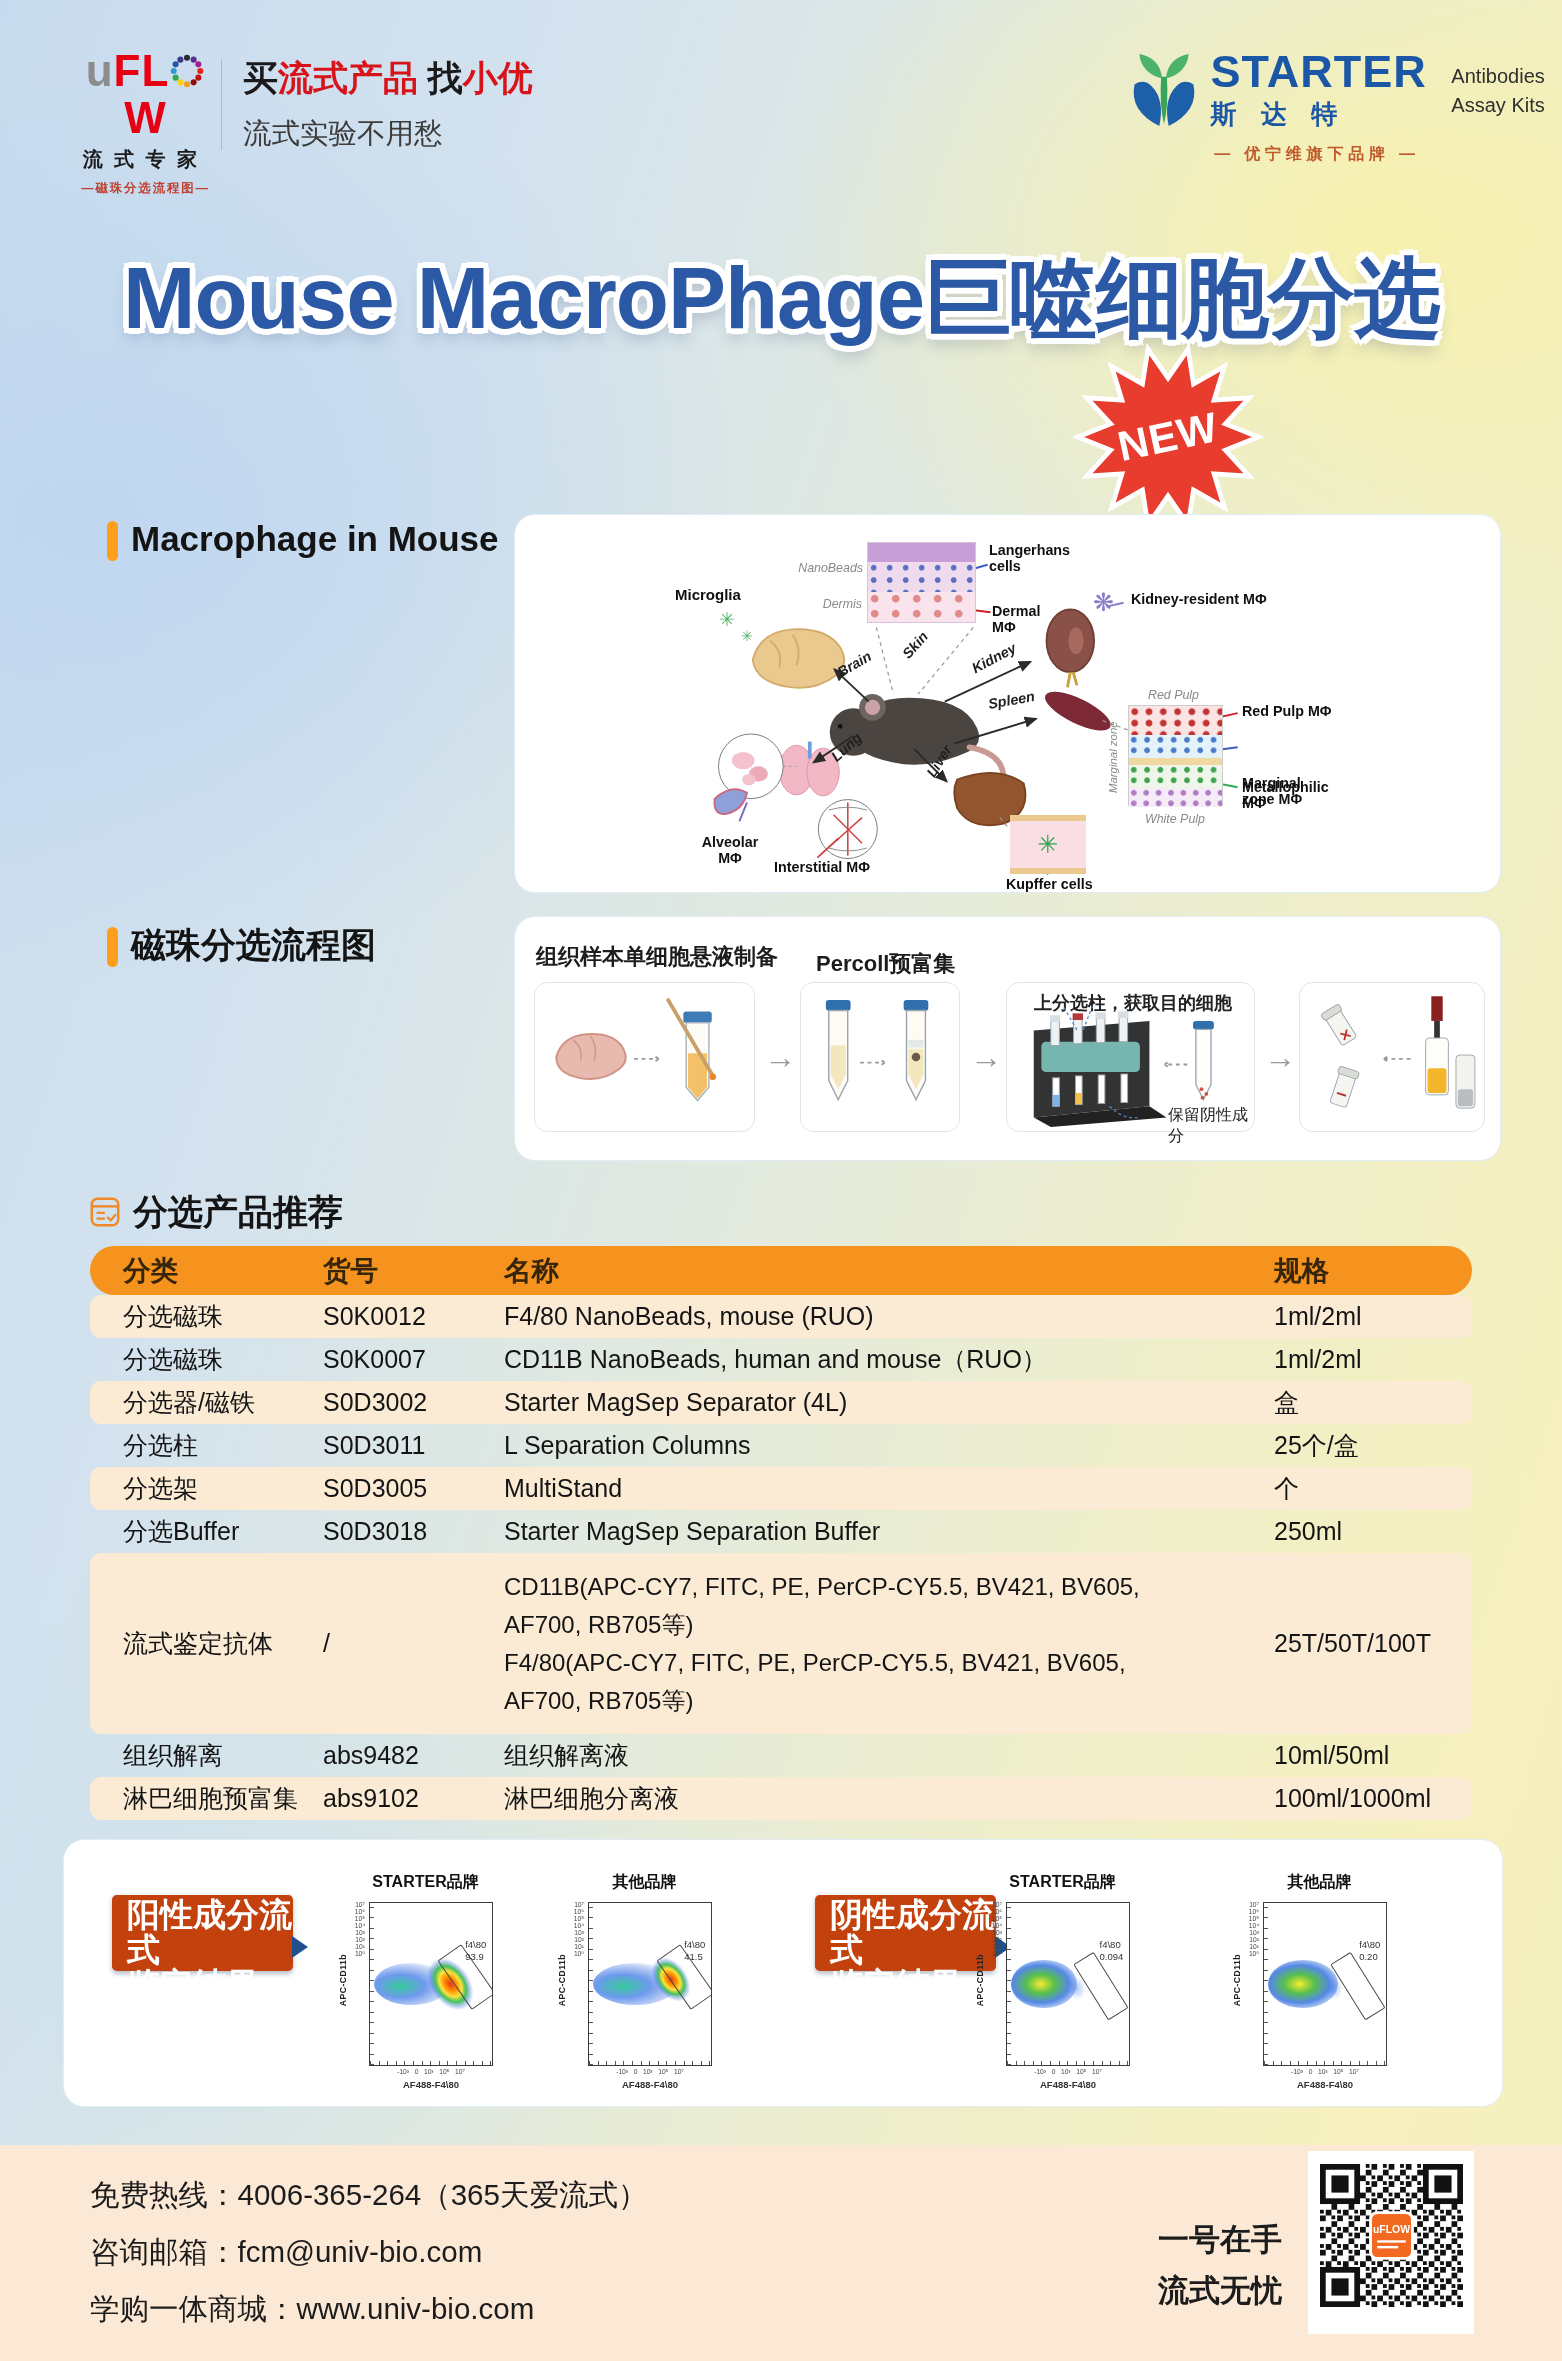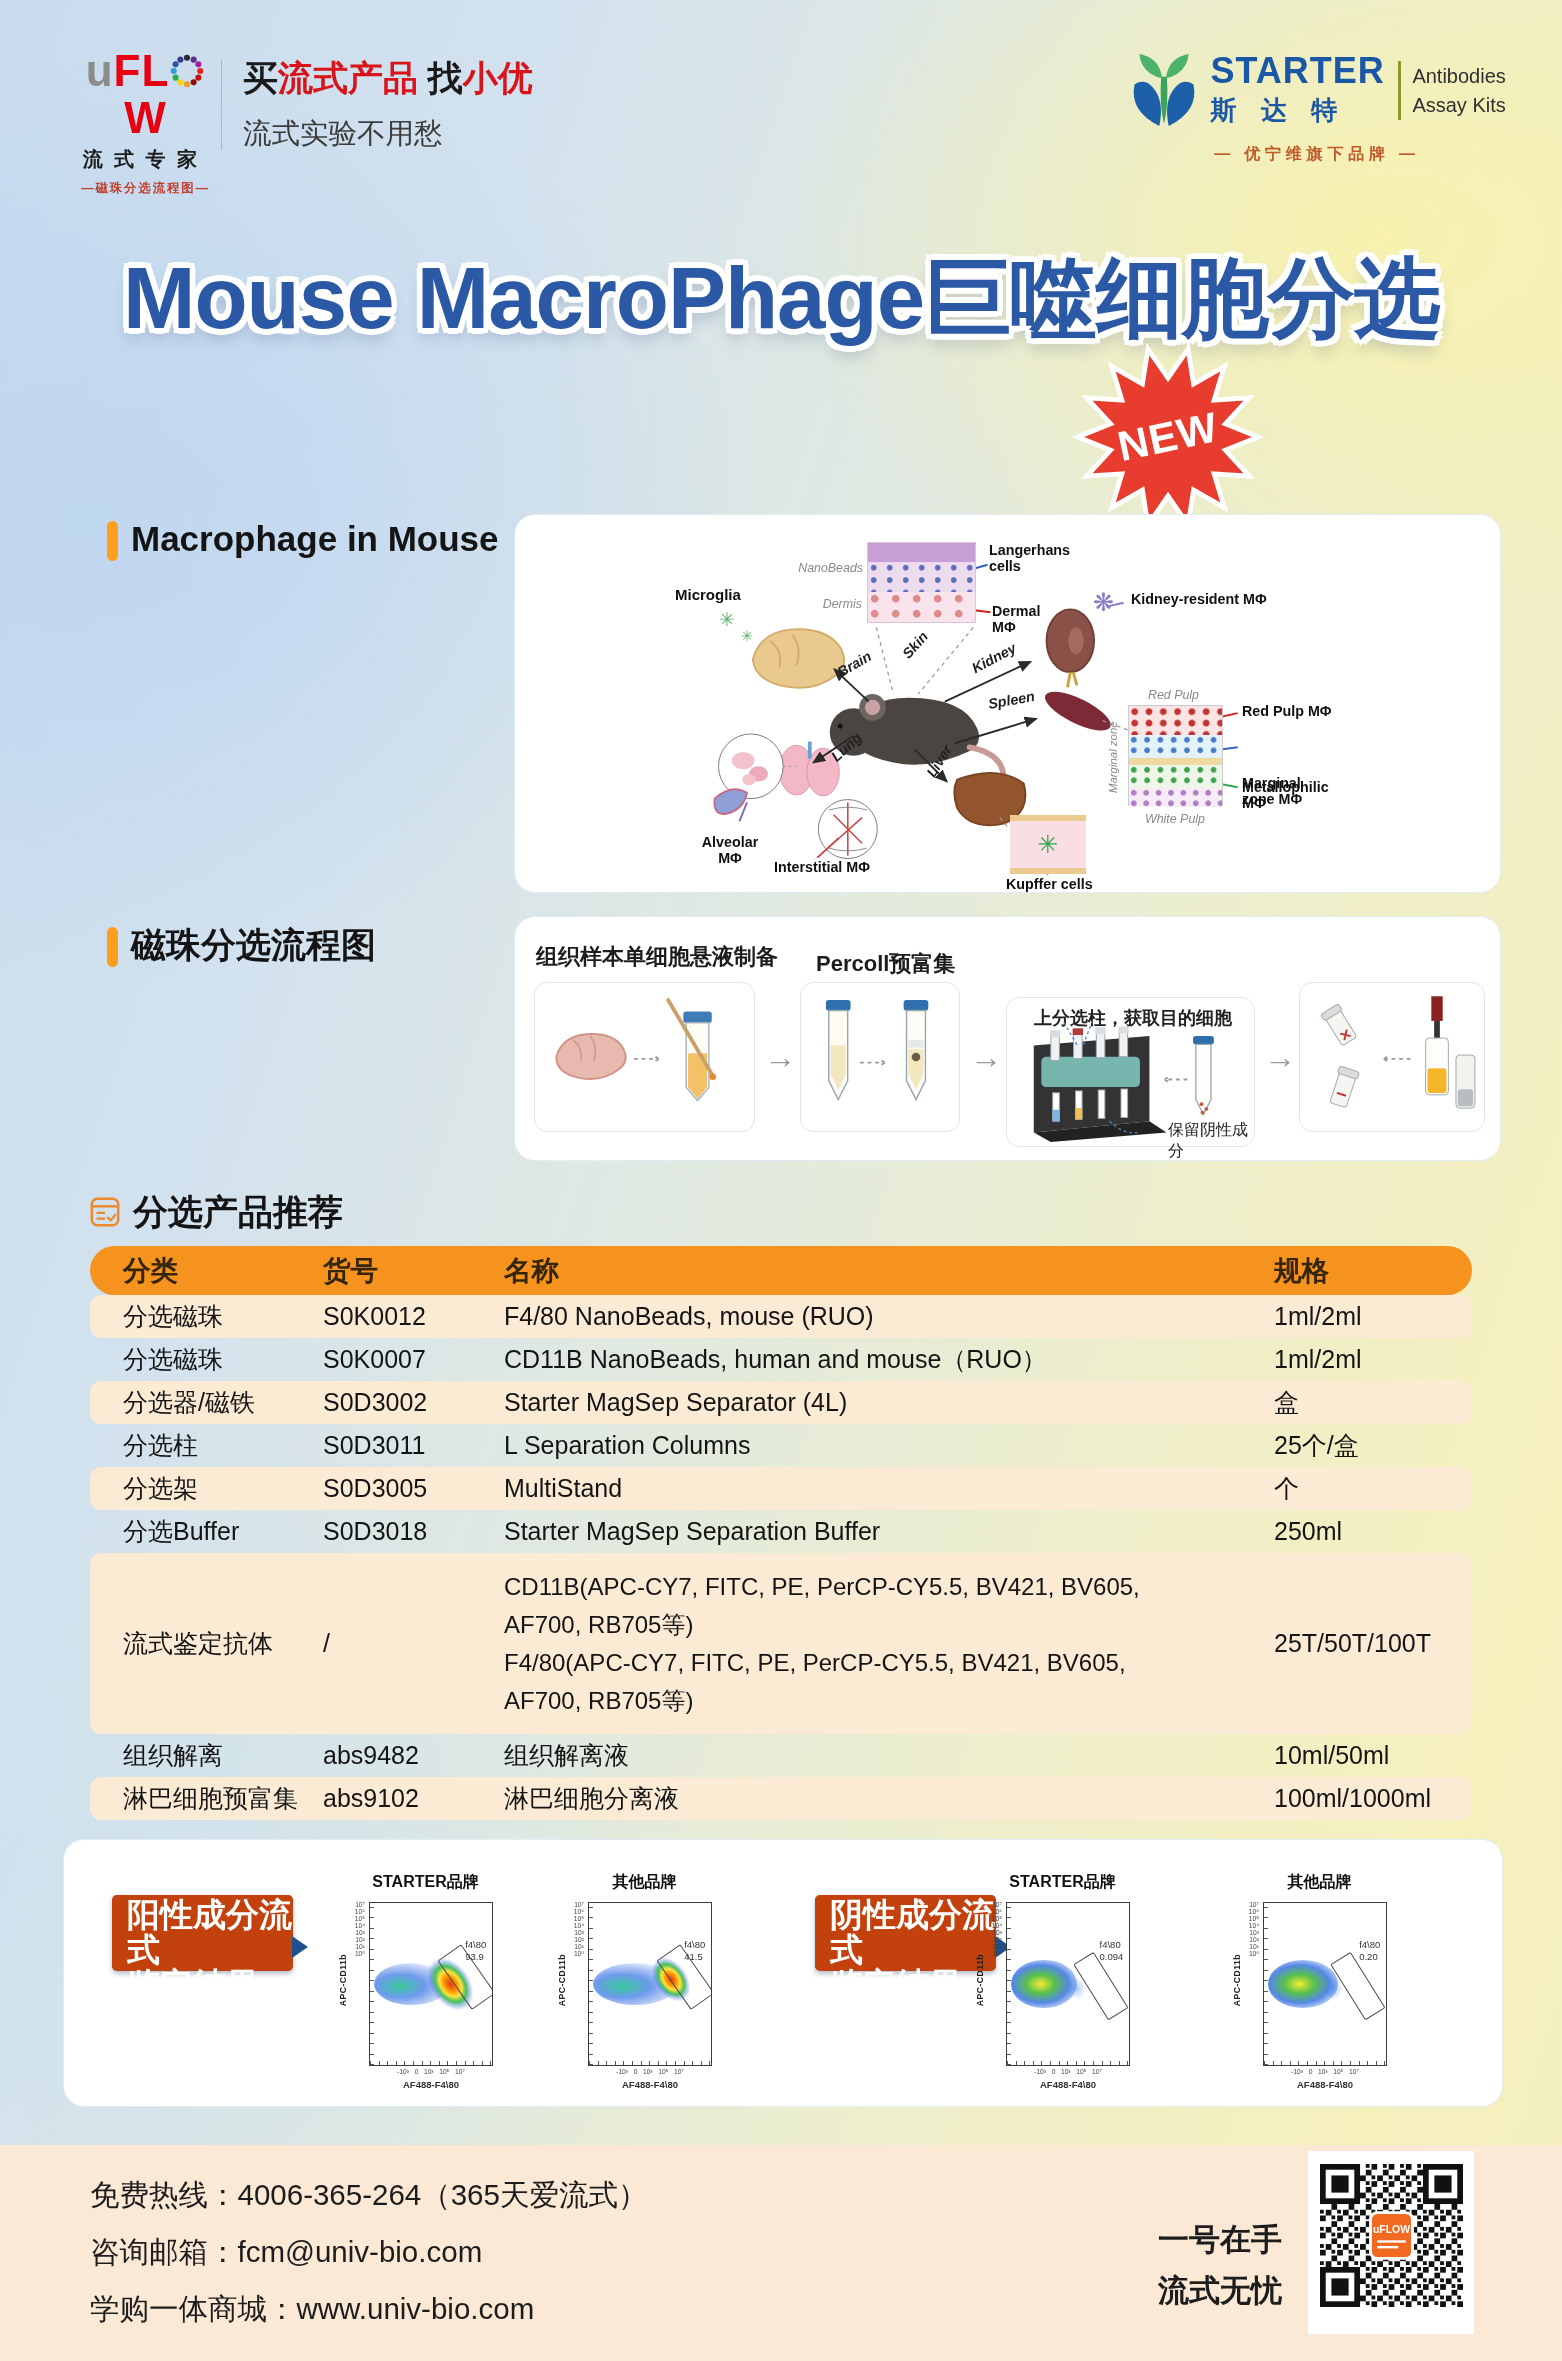--- a/index.html
+++ b/index.html
@@ -14,21 +14,21 @@
   
   .uflow-word{font-weight:900;font-size:44px;letter-spacing:1px;line-height:1;}
   .uflow-u{color:#8c8c8c;}
   .uflow-red{color:#e60012;}
   .uflow-sub{font-weight:700;font-size:20px;letter-spacing:11.4px;color:#1c1c1c;margin-top:5.7px;}
   .brandline{font-size:12.4px;color:#c04030;letter-spacing:1.9px;font-weight:700;}
   .hdr-divider{width:1px;background:#b3b9bf;}
   .slogan1{font-size:35px;font-weight:800;color:#1a1a1a;}
   .slogan1 .r{color:#d8131a;}
   .slogan2{font-size:28.5px;color:#3c3c3c;margin-top:13.3px;}
-  .starter-en{font-size:36px;font-weight:900;color:#1a57a6;letter-spacing:1px;line-height:1;}
+  .starter-en{font-size:45px;font-weight:900;color:#1a57a6;letter-spacing:1px;line-height:1;}
   .starter-cn{font-size:26px;font-weight:800;color:#1a57a6;letter-spacing:8.6px;margin-top:3.8px;}
   .starter-right{font-size:20px;color:#2f2f2f;line-height:28.5px;}
   .starter-brand{font-size:16px;color:#c05a2b;letter-spacing:4.8px;font-weight:700;}
   
   .hero-title{width:100%;text-align:center;font-size:87px;font-weight:900;color:#2b59a6;letter-spacing:-1px;white-space:nowrap;
     text-shadow:-4.8px -4.8px 0 #fff,4.8px -4.8px 0 #fff,-4.8px 4.8px 0 #fff,4.8px 4.8px 0 #fff,0 -5.7px 0 #fff,0 5.7px 0 #fff,-5.7px 0 0 #fff,5.7px 0 0 #fff,0 9.5px 15px rgba(70,90,130,.35);}
   .banner{background:linear-gradient(180deg,#f49334,#ec8322);border-radius:25px;display:flex;align-items:center;justify-content:center;box-shadow:0 5.7px 11.4px rgba(160,100,20,.25);}
   .banner-text{color:#fff;font-size:52px;font-weight:800;letter-spacing:2.9px;}
   .banner-tail{position:absolute;top:-19px;left:49px;width:0;height:0;border-left:15px solid transparent;border-right:15px solid transparent;border-bottom:23px solid #f19031;}
   .new-text{position:absolute;left:0;top:0;width:100%;height:100%;display:flex;align-items:center;justify-content:center;color:#fff;font-weight:900;font-size:42px;transform:rotate(-12deg);letter-spacing:1px;}
@@ -301,21 +301,21 @@
         <path d="M62,84 h26 m0,0 l-6,-4 m6,4 l-6,4" stroke="#9a9a9a" stroke-width="2" stroke-dasharray="4 4"></path>
         <rect x="108" y="18" width="26" height="11" rx="3" fill="#2f6fae"></rect>
         <path d="M111,29 h20 v74 l-10,20 l-10,-20 z" fill="#fdfbf3" stroke="#9aa6ae" stroke-width="1.5"></path>
         <path d="M113,60 h16 v8 h-16z" fill="#e5e9ea"></path>
         <path d="M113,70 h16 v26 l-8,16 l-8,-16 z" fill="#f3e7bd"></path>
         <circle cx="121" cy="78" r="4.5" fill="#6b5a4a"></circle>
       </svg>
     </div>
     <div class="wf-arrow" style="left:455px;top:122px;">→</div>
 
-    <div class="wf-panel" style="left:491px;top:80px;width:249px;height:150px;">
+    <div class="wf-panel" style="left:491px;top:65px;width:249px;height:150px;">
       <div class="wf-note" style="left:27px;top:7.6px;font-size:18px;font-weight:600;">上分选柱，获取目的细胞</div>
       <svg class="abs" style="left:0;top:0;" width="245" height="146" viewBox="0 0 258 154">
         <polygon points="28,50 150,40 150,130 28,142" fill="#333333"></polygon>
         <polygon points="28,142 150,130 168,142 46,152" fill="#222222"></polygon>
         <rect x="36" y="62" width="104" height="32" rx="5" fill="#76b6af"></rect>
         <g fill="#eef2f5" stroke="#9aa6ae">
             <rect x="46" y="40" width="9" height="26"></rect>
             <rect x="70" y="38" width="9" height="26"></rect>
             <rect x="94" y="37" width="9" height="26"></rect>
             <rect x="118" y="36" width="9" height="26"></rect>

